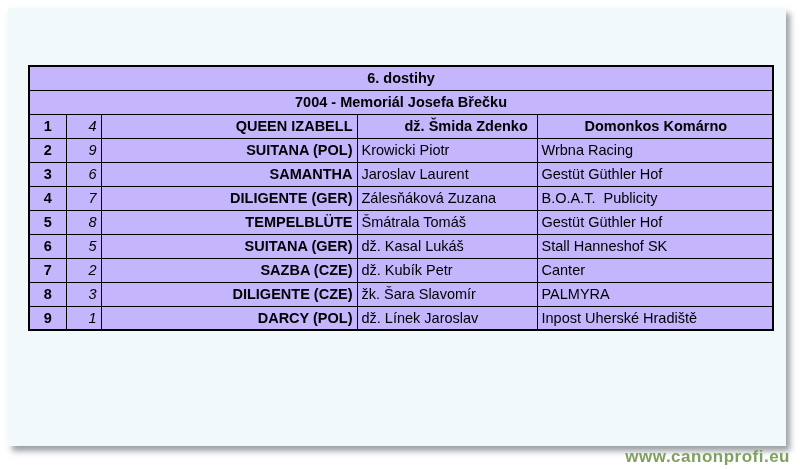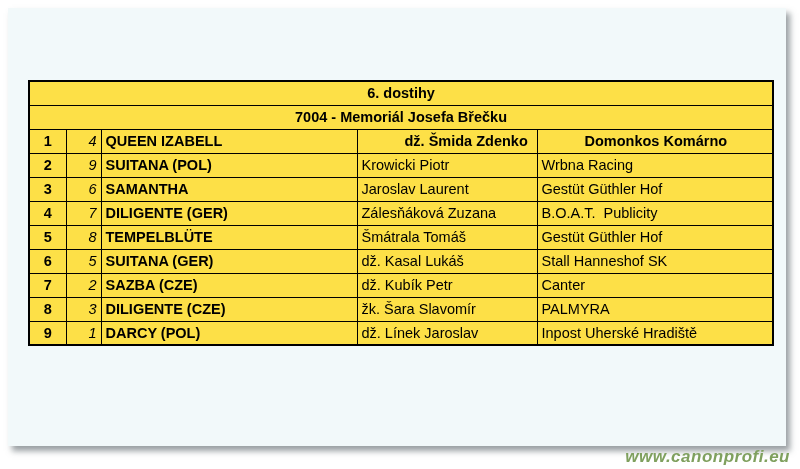--- a/index.html
+++ b/index.html
@@ -14,25 +14,25 @@
   .page {
     position: absolute;
     left: 8px; top: 8px;
     width: 778px; height: 438px;
     background: #f2f9fa;
     box-shadow: 4px 5px 6px rgba(70, 80, 85, 0.55);
   }
 
   table.race-table {
     position: absolute;
-    left: 20px; top: 72px;
+    left: 20px; top: 57px;
     width: 744px;
     border-collapse: collapse;
     table-layout: fixed;
-    background: #fde047;
+    background: #c4b5fd;
   }
   table.race-table td {
     border: 1px solid #000000;
     color: #000000;
     font-size: 14.5px;
     white-space: pre;
     overflow: hidden;
     vertical-align: middle;
     padding: 0 4px;
     height: 24px;
@@ -40,29 +40,28 @@
   
   table.race-table { border: 2px solid #000000; }
 
   td.hdr1 { height: 21px; text-align: center; font-weight: bold; font-size: 15.5px; }
   td.hdr2 { height: 19px; text-align: center; font-weight: bold; font-size: 15.5px; }
   td.cond { height: 22px; text-align: left; padding-left: 5px; }
   td.verdict { height: 19px; text-align: left; padding-left: 5px; }
 
   td.pos   { text-align: center; font-weight: bold; font-size: 15px; }
   td.num   { text-align: right; font-style: italic; padding-right: 5px; font-size: 14.5px; }
-  td.horse { text-align: left; font-weight: bold; padding-left: 5px; }
+  td.horse { text-align: right; font-weight: bold; padding-left: 5px; }
   td.jockey, td.owner { text-align: left; padding-left: 6px; }
   tr.winner td.jockey, tr.winner td.owner { font-weight: bold; padding-left: 47px; }
 
   .watermark {
     position: absolute;
     right: 10px; top: 447px;
     font-size: 17px;
-    font-style: italic;
     font-weight: bold;
     letter-spacing: 0.5px;
     color: #7fa05e;
   }
 </style>
 </head>
 <body>
 
 <div class="canvas">
   <div class="page">

